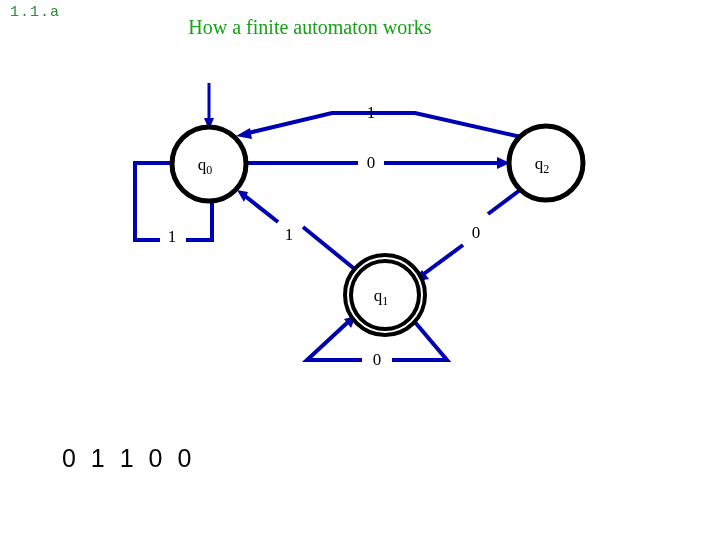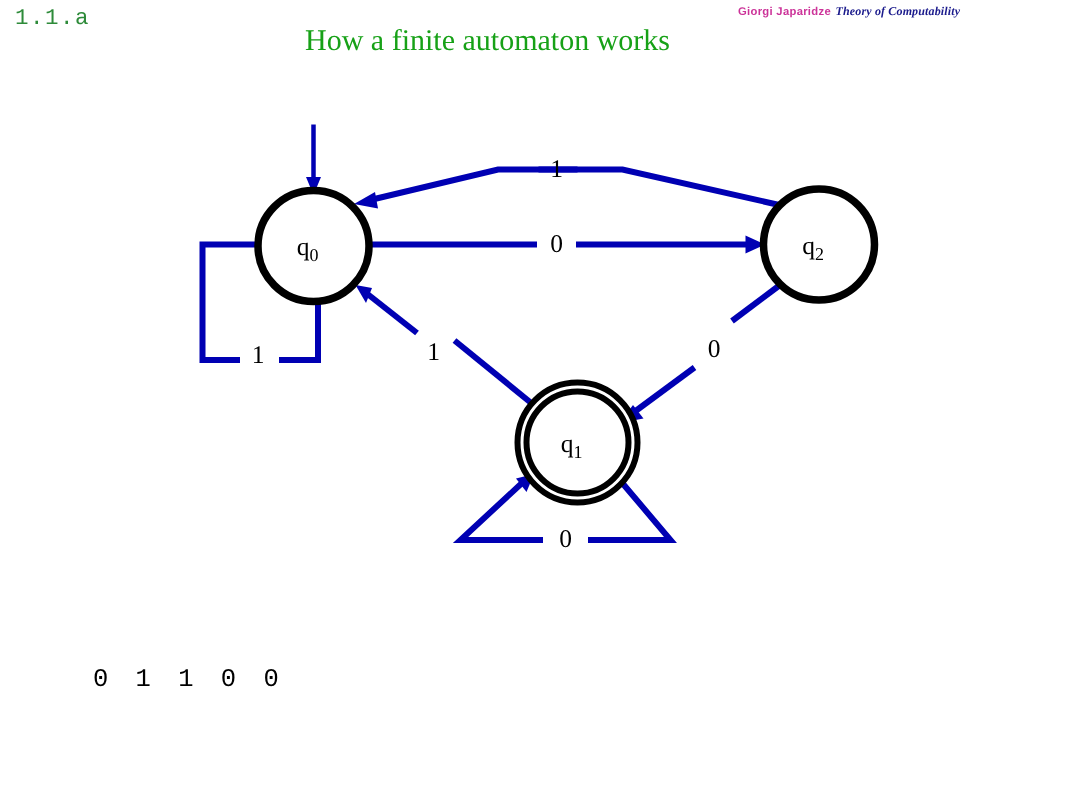--- a/index.html
+++ b/index.html
@@ -59,21 +59,21 @@
     font-weight: bold;
     color: #1a1a8c;
     letter-spacing: 0.1px;
   }
   #slide-title {
     position: absolute;
     left: 0px;
     top: 16px;
     width: 620px;
     text-align: center;
-    padding-left: 15px;
+    padding-left: 0px;
     font-family: "Liberation Serif", serif;
     font-size: 20px;
     color: #17a117;
     white-space: nowrap;
   }
   #title-inner {
     display: inline-block;
     position: relative;
     left: -0px;
   }
@@ -81,22 +81,22 @@
     position: absolute;
     left: 0;
     top: 0;
     width: 720px;
     height: 540px;
   }
   #input-string {
     position: absolute;
     left: 62px;
     top: 444px;
-    font-family: Liberation Mono, monospace;
-    font-size: 17px;
+    font-family: Liberation Sans, sans-serif;
+    font-size: 25px;
     color: #000000;
     letter-spacing: 4px;
     white-space: nowrap;
   }
   .edge-label {
     font-family: "Liberation Serif", serif;
     font-size: 17px;
     fill: #000000;
     text-anchor: middle;
     dominant-baseline: middle;
@@ -111,24 +111,20 @@
     font-size: 12px;
   }
 </style>
 </head>
 <body>
 
 <div id="slide">
 
   <div id="slide-number">1.1.a</div>
 
-  <div id="header-credits">
-    <span id="author-name">Giorgi Japaridze</span>
-    <span id="course-name">Theory of Computability</span>
-  </div>
 
   <div id="slide-title"><span id="title-inner">How a finite automaton works</span></div>
 
   <svg id="diagram" viewBox="0 0 720 540">
 
     <g>
       <line x1="209" y1="83" x2="209" y2="122" stroke="#0000b3" stroke-width="3"></line>
       <polygon points="209,130 204,118 214,118" fill="#0000b3"></polygon>
     </g>
 

